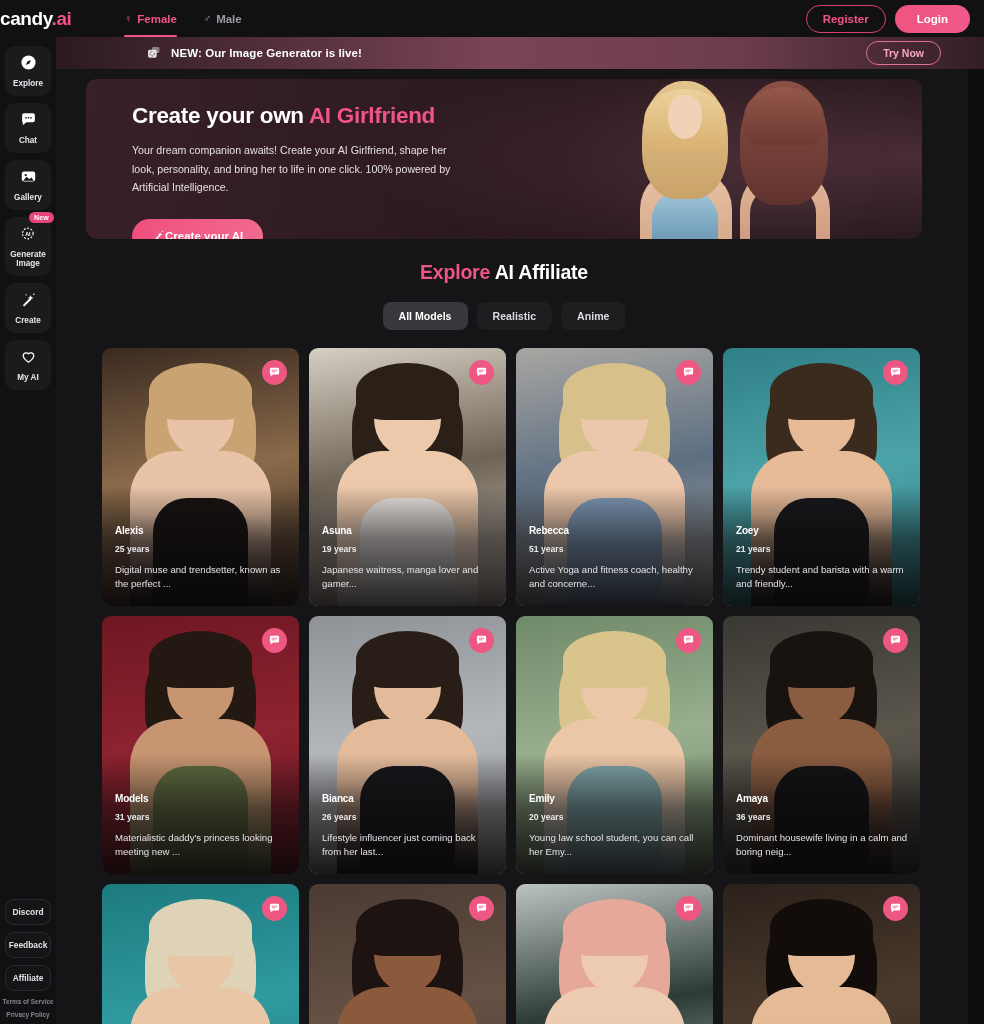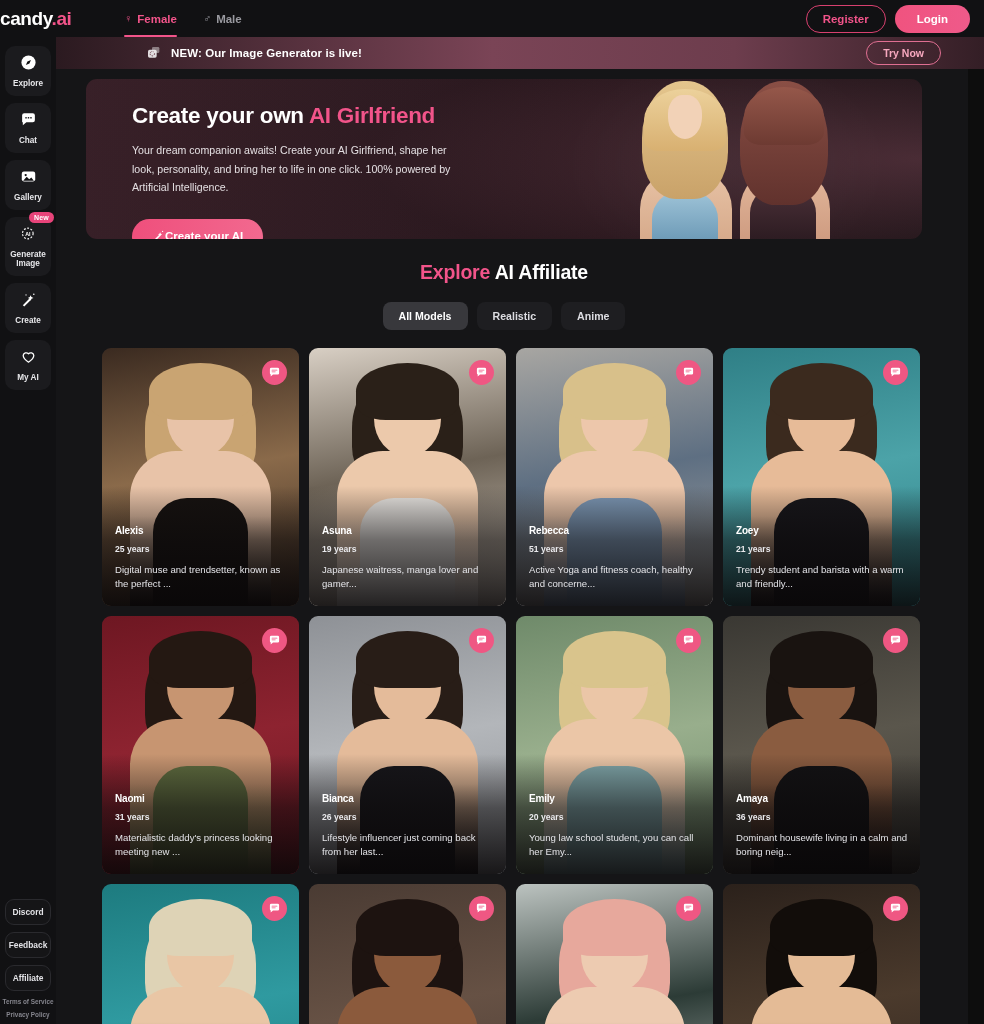--- a/index.html
+++ b/index.html
@@ -447,21 +447,21 @@
       <div class="card-shade"></div>
     </div>
     <div class="chat-badge">
       <svg width="13" height="13" viewBox="0 0 24 24">
             <path d="M3.5 6a2.6 2.6 0 012.6-2.6h11.8A2.6 2.6 0 0120.5 6v7.2a2.6 2.6 0 01-2.6 2.6H9.2L5 19.6v-3.8H6.1a2.6 2.6 0 01-2.6-2.6z" fill="#fff"></path>
             <rect x="6.6" y="7" width="10.8" height="1.5" rx=".7" fill="#ef5783"></rect>
             <rect x="6.6" y="10" width="7.6" height="1.5" rx=".7" fill="#ef5783"></rect>
           </svg>
     </div>
     <div class="card-info">
-      <div class="card-name">Naomi</div>
+      <div class="card-name">Models</div>
       <div class="card-age">31 years</div>
       <div class="card-desc">Materialistic daddy's princess looking meeting new ...</div>
     </div>
       </div>
       <div class="card">
     <div class="card-img">
       <div class="p-bg" style="background:linear-gradient(170deg, #8e9196 0%, #b3b6ba 48%, #8e9196 100%);"></div>
       <div class="p-hair" style="left:22%;top:7%;width:56%;height:48%;background:#281d17;"></div>
       <div class="p-head" style="left:33%;top:12%;width:34%;height:30%;background:#e4bb9a;"></div>
       <div class="p-hair" style="left:24%;top:6%;width:52%;height:22%;background:#281d17;border-radius:52% 52% 30% 30%;"></div>

